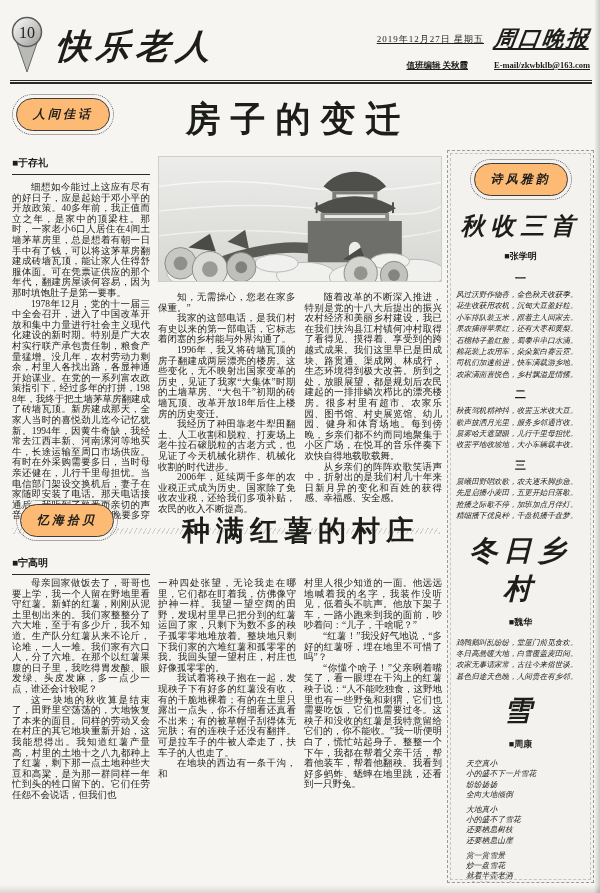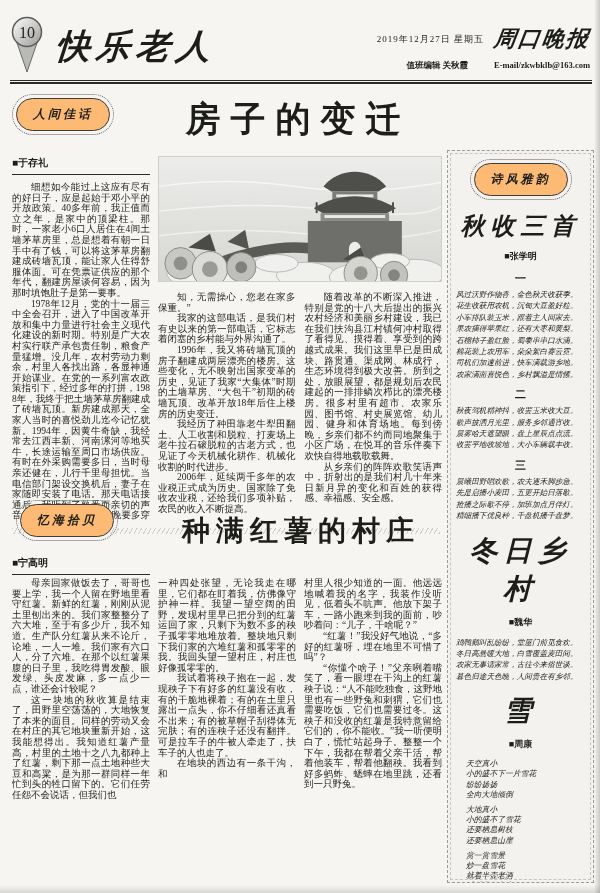--- a/index.html
+++ b/index.html
@@ -12,21 +12,21 @@
   .page::after{ content:""; position:absolute; right:0; top:0; width:6px; height:100%;
     background:linear-gradient(90deg, rgba(0,0,0,0), rgba(0,0,0,.18)); pointer-events:none;}
   .page::before{ content:""; position:absolute; left:0; bottom:0; width:100%; height:8px;
     background:linear-gradient(180deg, rgba(0,0,0,0), rgba(0,0,0,.12)); pointer-events:none; z-index:9;}
 
   
   .header { position:absolute; left:10px; top:16px; right:8px; height:66px; }
   .pagepin { position:absolute; left:0; top:0; }
   .masthead { position:absolute; left:46px; top:8px; font-size:34px; font-weight:bold;
     font-style:italic; letter-spacing:6px; transform:skewX(-4deg); }
-  .head-right { position:absolute; right:2px; top:8px; text-align:center; }
+  .head-right { position:absolute; right:2px; top:8px; text-align:center;text-decoration:underline; }
   .head-date-row { display:flex; align-items:center; justify-content:flex-end; gap:10px; }
   .head-date { font-size:9px; letter-spacing:1px; }
   .paper-logo { font-size:22px; font-weight:bold; font-style:italic; transform:skewX(-8deg); letter-spacing:2px;}
   .head-meta-row { margin-top:6px; display:flex; justify-content:flex-end; gap:26px;
     font-size:8.5px; font-weight:bold; }
   .head-rule { position:absolute; left:0; right:0; top:64px; border-top:1px solid #2a2a28; }
   .head-rule::after { content:""; display:block; margin-top:1px; border-top:2px solid #2a2a28; }
 
   
   .badge { display:inline-block; border:1px solid #3c3c3a; border-radius:26px;
@@ -237,21 +237,21 @@
         <p>石榴柿子盈红脸，蜀黍串串口水滴。</p>
         <p>棉花装上农用车，朵朵絮白赛云霓。</p>
         <p>司机们加速前进，快车满载游乡地。</p>
         <p>农家满面喜悦色，乡村飘溢是情愫。</p>
       </div>
 
     <div class="section-num">二</div>
     <div class="poem-lines">
         <p>秋夜驾机精神抖，收罢玉米收大豆。</p>
         <p>歌声披洒月光里，服务乡邻通宵收。</p>
-        <p>晨雾哈天遮望眼，盘上星辰点点流。</p>
+        <p>晨雾哈天遮望眼，儿行千里母担忧。</p>
         <p>收罢平地收坡地，大小车辆载丰收。</p>
       </div>
 
     <div class="section-num">三</div>
     <div class="poem-lines">
         <p>晨曦田野唱欢歌，农夫逐禾脚步急。</p>
         <p>先是启播小麦田，五更开始日落歇。</p>
         <p>抢播之际歇不停，加班加点月伴灯。</p>
         <p>精细播下优良种，千盘机播千盘梦。</p>
       </div>

